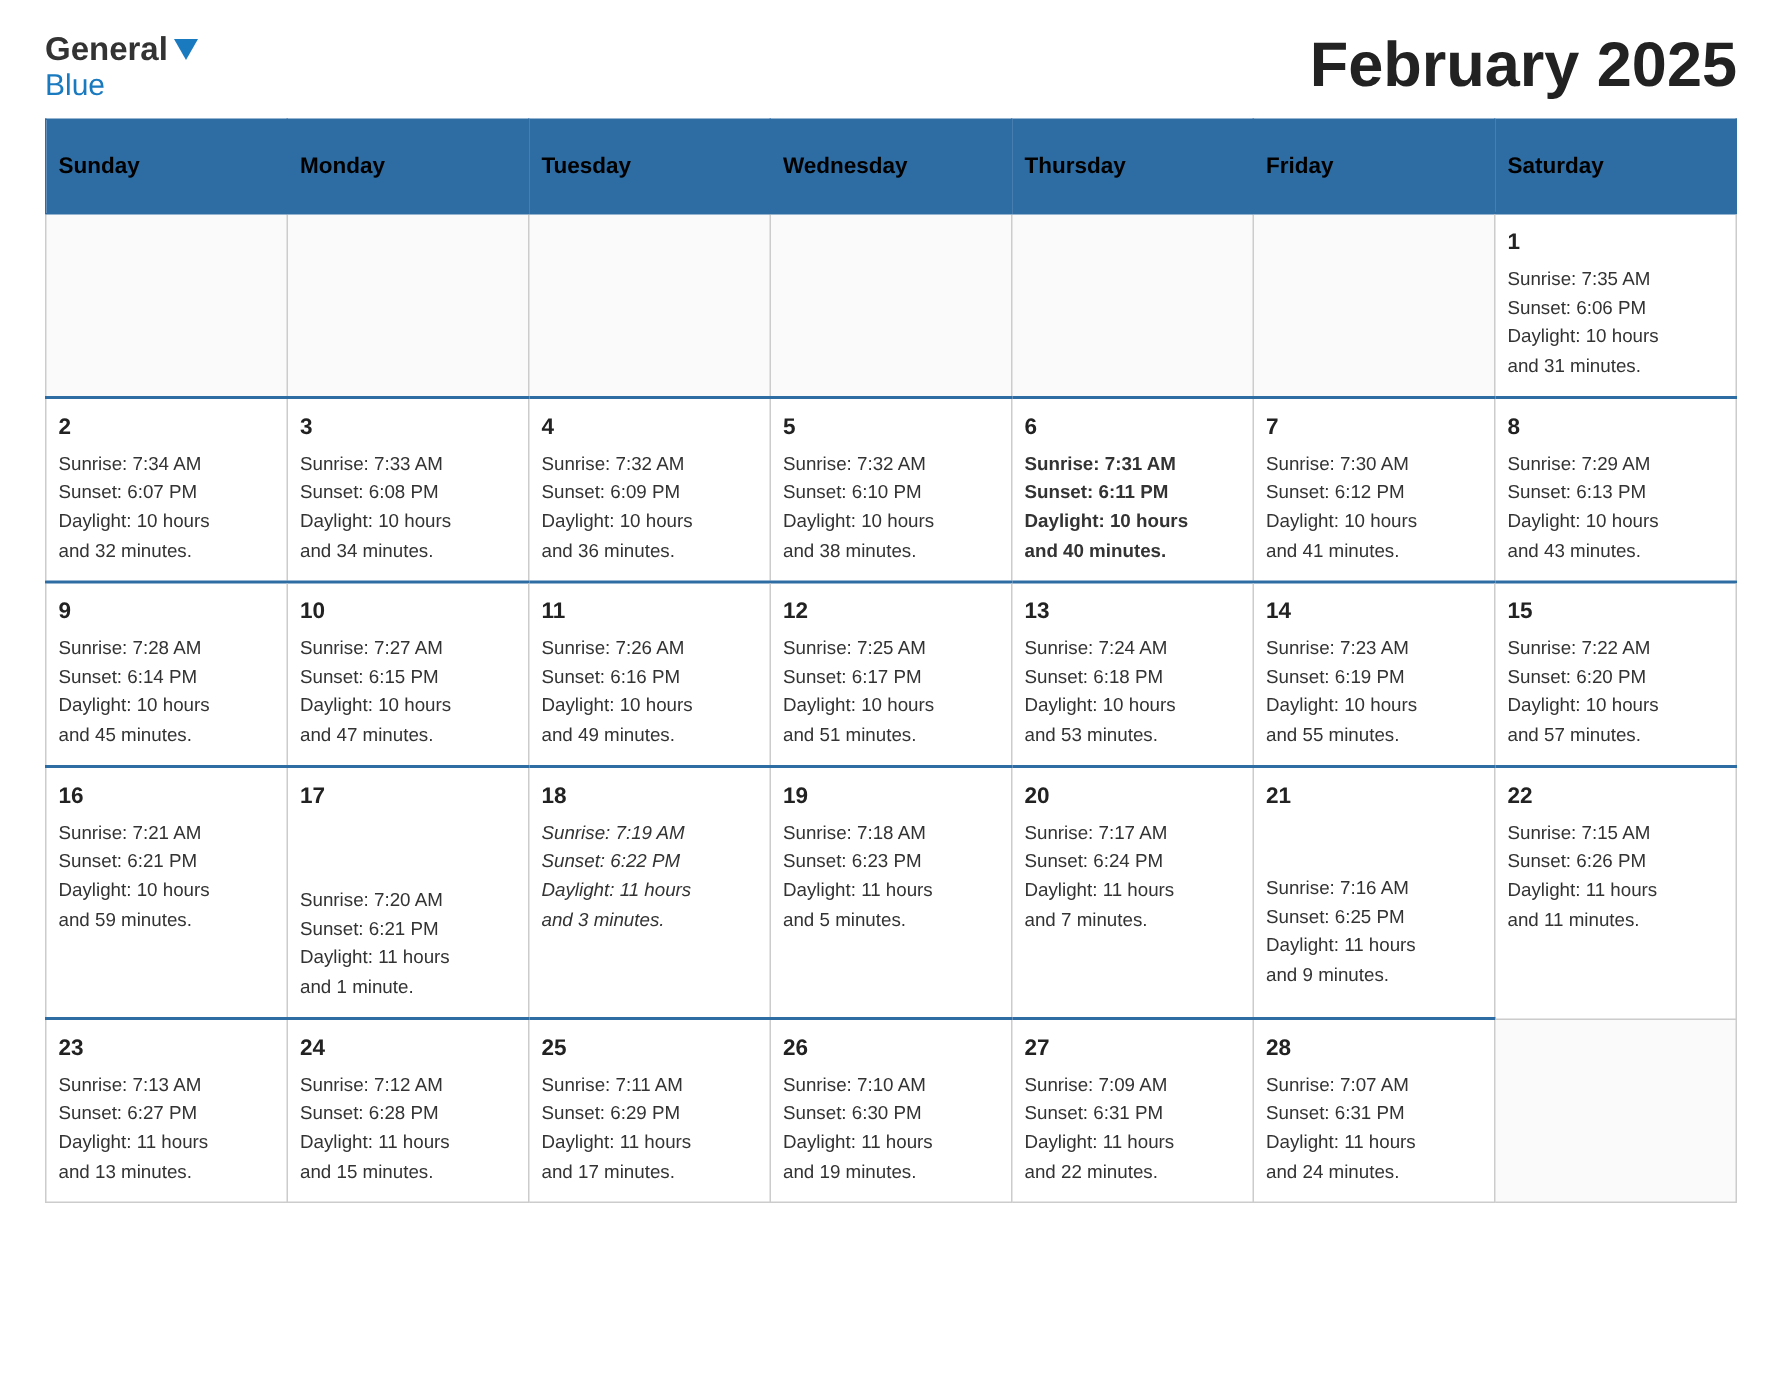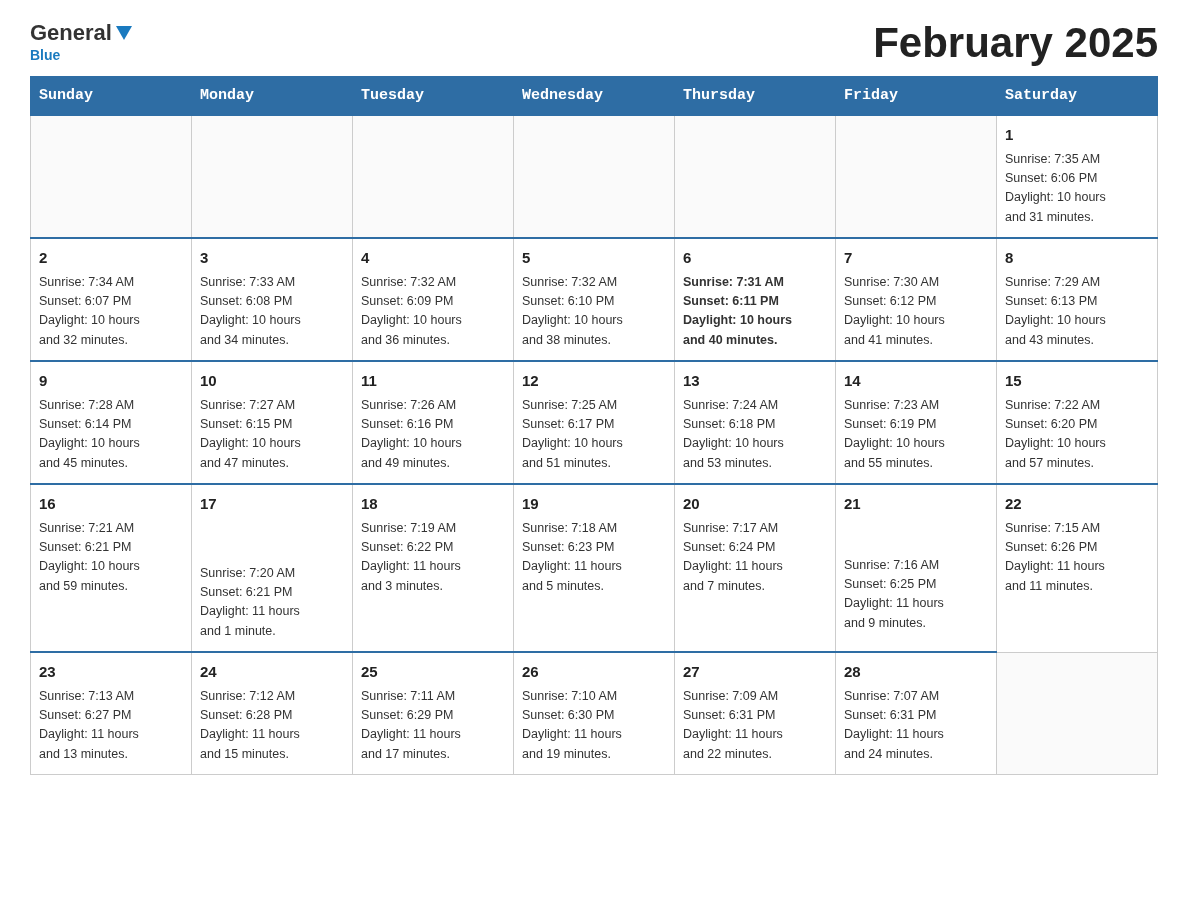--- a/index.html
+++ b/index.html
@@ -15,22 +15,22 @@
       justify-content: space-between;
       align-items: flex-start;
       margin-bottom: 0;
     }
     .logo-text-general {
       font-size: 22px;
       font-weight: bold;
       color: #333;
     }
     .logo-text-blue {
-      font-size: 14px;
-      font-weight: bold;
+      font-size: 20px;
+      font-weight: normal;
       color: #1a7abf;
     }
     .title-section {
       text-align: right;
     }
     .month-title {
       font-size: 42px;
       font-weight: bold;
       color: #222;
       line-height: 1.1;
@@ -40,27 +40,26 @@
       color: #444;
       margin-top: 4px;
     }
     .calendar {
       width: 100%;
       border-collapse: collapse;
       margin-top: 10px;
     }
     .calendar th {
       background-color: #2e6da4;
-      color: #ffffff;
-      padding: 10px 8px;
+      color: #000000;
+      padding: 22px 8px;
       font-size: 15px;
       font-weight: bold;
       text-align: left;
       border: 1px solid #2e6da4;
-      font-family: Liberation Mono, monospace;
     }
     .calendar td {
       vertical-align: top;
       padding: 8px 8px 10px 8px;
       border: 1px solid #ccc;
       border-top: 2px solid #2e6da4;
       width: calc(100% / 7);
       min-height: 110px;
       font-size: 13px;
       color: #333;
@@ -265,21 +264,21 @@
         </td>
         <td>
           <span class="day-number">17</span>
           <div class="day-info" style="white-space: pre-line; margin-top: 48px;">Sunrise: 7:20 AM
 Sunset: 6:21 PM
 Daylight: 11 hours
 and 1 minute.</div>
         </td>
         <td>
           <span class="day-number">18</span>
-          <div class="day-info" style="white-space: pre-line;">Sunrise: 7:19 AM
+          <div class="day-info" style="white-space: pre-line; font-style: italic;">Sunrise: 7:19 AM
 Sunset: 6:22 PM
 Daylight: 11 hours
 and 3 minutes.</div>
         </td>
         <td>
           <span class="day-number">19</span>
           <div class="day-info" style="white-space: pre-line;">Sunrise: 7:18 AM
 Sunset: 6:23 PM
 Daylight: 11 hours
 and 5 minutes.</div>

